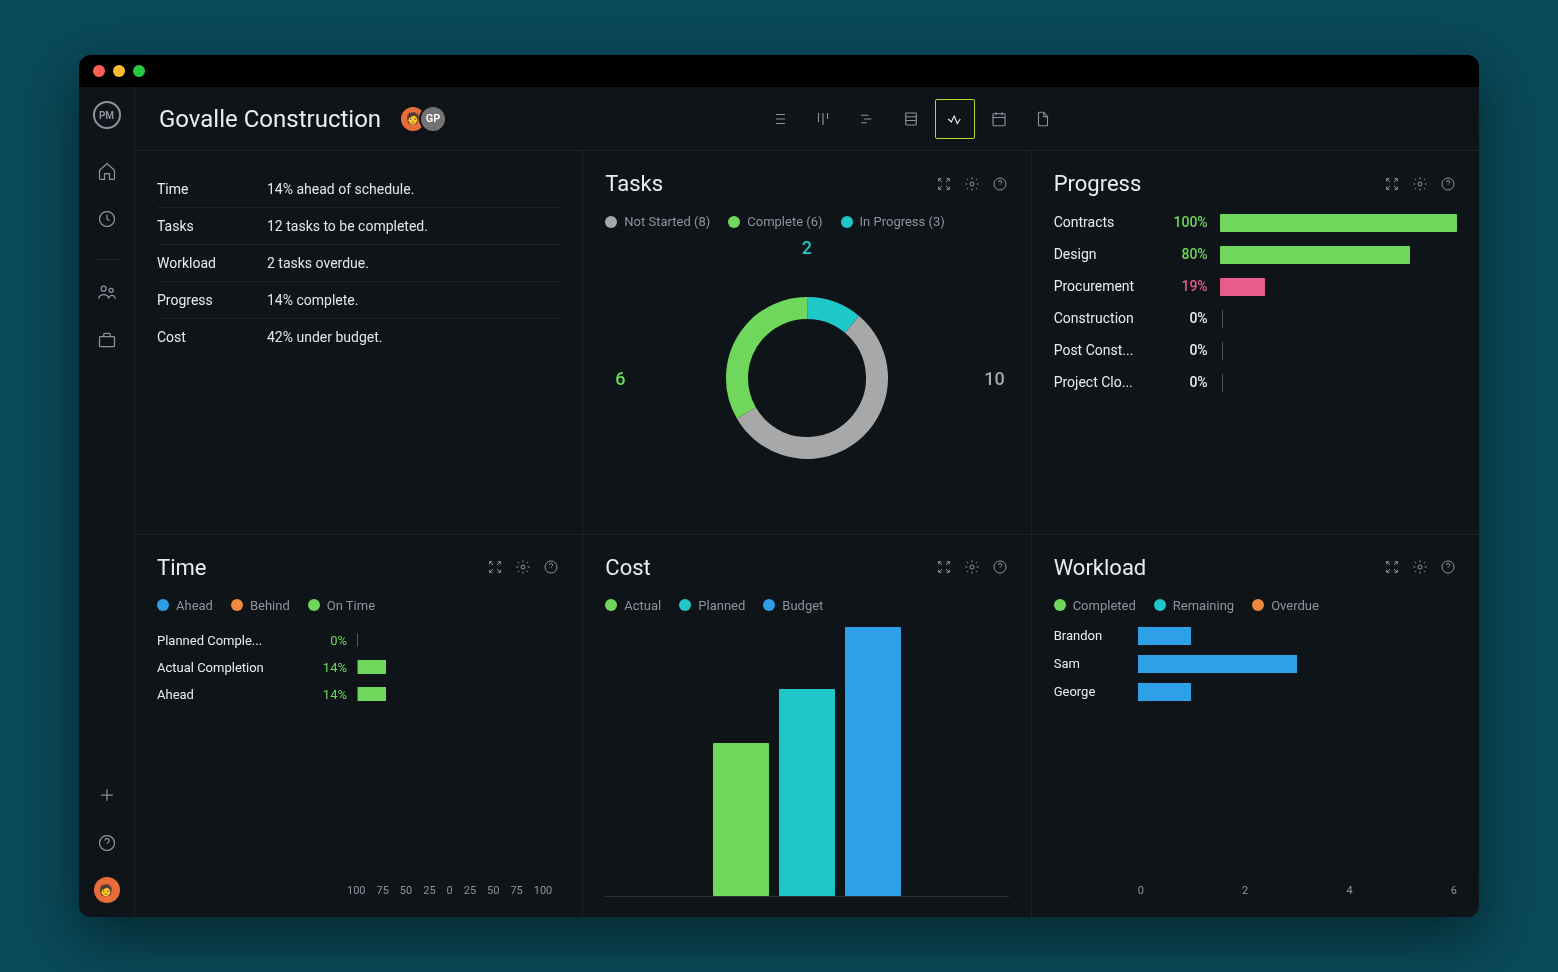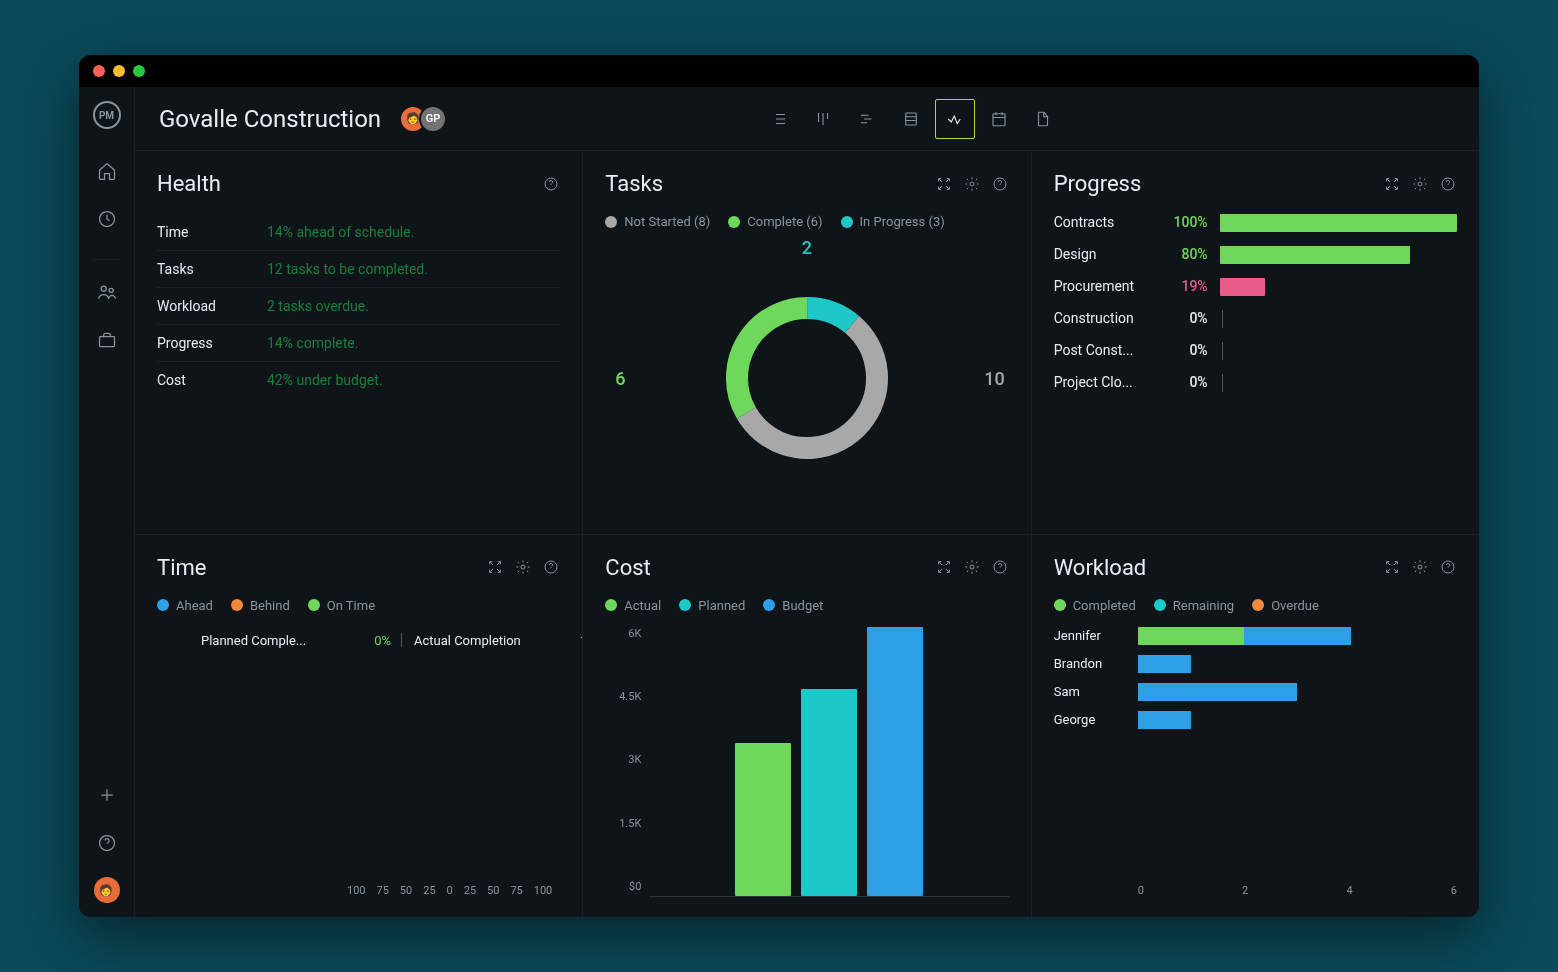--- a/index.html
+++ b/index.html
@@ -30,34 +30,34 @@
 .grid { flex:1; display:grid; grid-template-columns:repeat(3,1fr); grid-template-rows:repeat(2,1fr); gap:1px; background:#1c2128; }
 .panel { background:#0f1419; padding:20px 22px; display:flex; flex-direction:column; overflow:hidden; }
 .phdr { display:flex; align-items:center; margin-bottom:18px; }
 .ptitle { color:#e6edf3; font-size:22px; font-weight:400; }
 .pctl { margin-left:auto; display:flex; gap:10px; color:#8b949e; }
 .pctl span { cursor:pointer; width:18px; height:18px; display:flex; align-items:center; justify-content:center; }
 .pctl svg { width:16px; height:16px; stroke:currentColor; fill:none; stroke-width:1.5; }
 .hrow { display:flex; padding:10px 0; border-bottom:1px solid #1c2128; font-size:14px; }
 .hrow:last-child{border-bottom:none}
 .hlabel { color:#e6edf3; width:110px; }
-.hvalue { color:#15803d; }
+.hvalue { color:#e5e5e5; }
 .legend { display:flex; gap:18px; flex-wrap:wrap; margin-bottom:14px; font-size:13px; color:#8b949e; }
 .li { display:flex; align-items:center; gap:7px; }
 .ldot { width:12px; height:12px; border-radius:50%; }
 .donut-wrap { flex:1; display:flex; align-items:center; justify-content:center; position:relative; }
 .donut-lbl { position:absolute; font-size:18px; font-weight:500; }
 .prows { display:flex; flex-direction:column; gap:14px; }
 .prow { display:flex; align-items:flex-start; font-size:14px; gap:12px; }
 .pname { color:#e6edf3; width:98px; overflow:hidden; text-overflow:ellipsis; white-space:nowrap; }
 .ppct { width:44px; text-align:right; font-weight:500; }
 .pbar { flex:1; height:18px; position:relative; }
 .pfill { height:100%; border-radius:1px; }
 .ptick { width:1px; height:18px; background:#555; position:absolute; left:2px; top:0; }
-.trows { display:flex; flex-direction:row; gap:12px; margin-top:6px;margin-left:44px; }
+.trows { display:flex; flex-direction:column; gap:12px; margin-top:6px; }
 .trow { display:flex; align-items:center; font-size:13px; gap:10px; }
 .tname { color:#e6edf3; width:140px; overflow:hidden; text-overflow:ellipsis; white-space:nowrap; }
 .tpct { color:#6fd85c; width:40px; text-align:right; }
 .tbar { flex:1; height:14px; border-left:1px solid #555; }
 .tfill { height:100%; background:#6fd85c; }
 .taxis { display:flex; justify-content:space-between; font-size:11px; color:#8b949e; margin-top:auto; padding:0 8px 0 190px; }
 .cchart { flex:1; display:flex; position:relative; }
 .cy { display:flex; flex-direction:column; justify-content:space-between; font-size:11px; color:#8b949e; width:44px; text-align:right; padding-right:8px; padding-bottom:4px; }
 .cbars { flex:1; display:flex; align-items:flex-end; justify-content:center; gap:10px; border-bottom:1px solid #333; padding-bottom:0; }
 .cbar { width:56px; border-radius:1px; }
@@ -167,31 +167,20 @@
                 <path d="M13 3H7a1 1 0 00-1 1v16a1 1 0 001 1h10a1 1 0 001-1V9z"></path>
                 <path d="M13 3v6h6"></path>
               </svg>
             </div>
         </div>
       </div>
 
       <div class="grid">
 
         <div class="panel">
-          <div class="phdr">
-            <div class="ptitle">Health</div>
-            <div class="pctl">
-              <span>
-                  <svg viewBox="0 0 24 24">
-                    <circle cx="12" cy="12" r="9"></circle>
-                    <path d="M9.5 9a2.5 2.5 0 015 .5c0 1.5-2.5 2-2.5 3.5M12 17h.01"></path>
-                  </svg>
-                </span>
-            </div>
-          </div>
           <div id="health-rows">
               <div class="hrow">
                 <div class="hlabel">Time</div>
                 <div class="hvalue">14% ahead of schedule.</div>
               </div>
               <div class="hrow">
                 <div class="hlabel">Tasks</div>
                 <div class="hvalue">12 tasks to be completed.</div>
               </div>
               <div class="hrow">
@@ -431,27 +420,20 @@
               <div class="li">
                 <span class="ldot" style="background:#1ec8c8"></span>
                 <span>Planned</span>
               </div>
               <div class="li">
                 <span class="ldot" style="background:#2ea0e8"></span>
                 <span>Budget</span>
               </div>
             </div>
           <div class="cchart">
-            <div class="cy" id="cost-y">
-                <span>6K</span>
-                <span>4.5K</span>
-                <span>3K</span>
-                <span>1.5K</span>
-                <span>$0</span>
-              </div>
             <div class="cbars" id="cost-bars">
                 <div class="cbar" style="height:56.666666666666664%;background:#6fd85c"></div>
                 <div class="cbar" style="height:76.66666666666667%;background:#1ec8c8"></div>
                 <div class="cbar" style="height:100%;background:#2ea0e8"></div>
               </div>
           </div>
         </div>
 
         <div class="panel">
           <div class="phdr">
@@ -484,27 +466,20 @@
               <div class="li">
                 <span class="ldot" style="background:#1ec8c8"></span>
                 <span>Remaining</span>
               </div>
               <div class="li">
                 <span class="ldot" style="background:#f0883e"></span>
                 <span>Overdue</span>
               </div>
             </div>
           <div class="wrows" id="wl-rows">
-              <div class="wrow">
-                <div class="wname">Jennifer</div>
-                <div class="wbar">
-                  <div class="wseg" style="width:33.33333333333333%;background:#6fd85c"></div>
-                  <div class="wseg" style="width:33.33333333333333%;background:#2ea0e8"></div>
-                </div>
-              </div>
               <div class="wrow">
                 <div class="wname">Brandon</div>
                 <div class="wbar">
                   <div class="wseg" style="width:16.666666666666664%;background:#2ea0e8"></div>
                 </div>
               </div>
               <div class="wrow">
                 <div class="wname">Sam</div>
                 <div class="wbar">
                   <div class="wseg" style="width:50%;background:#2ea0e8"></div>

